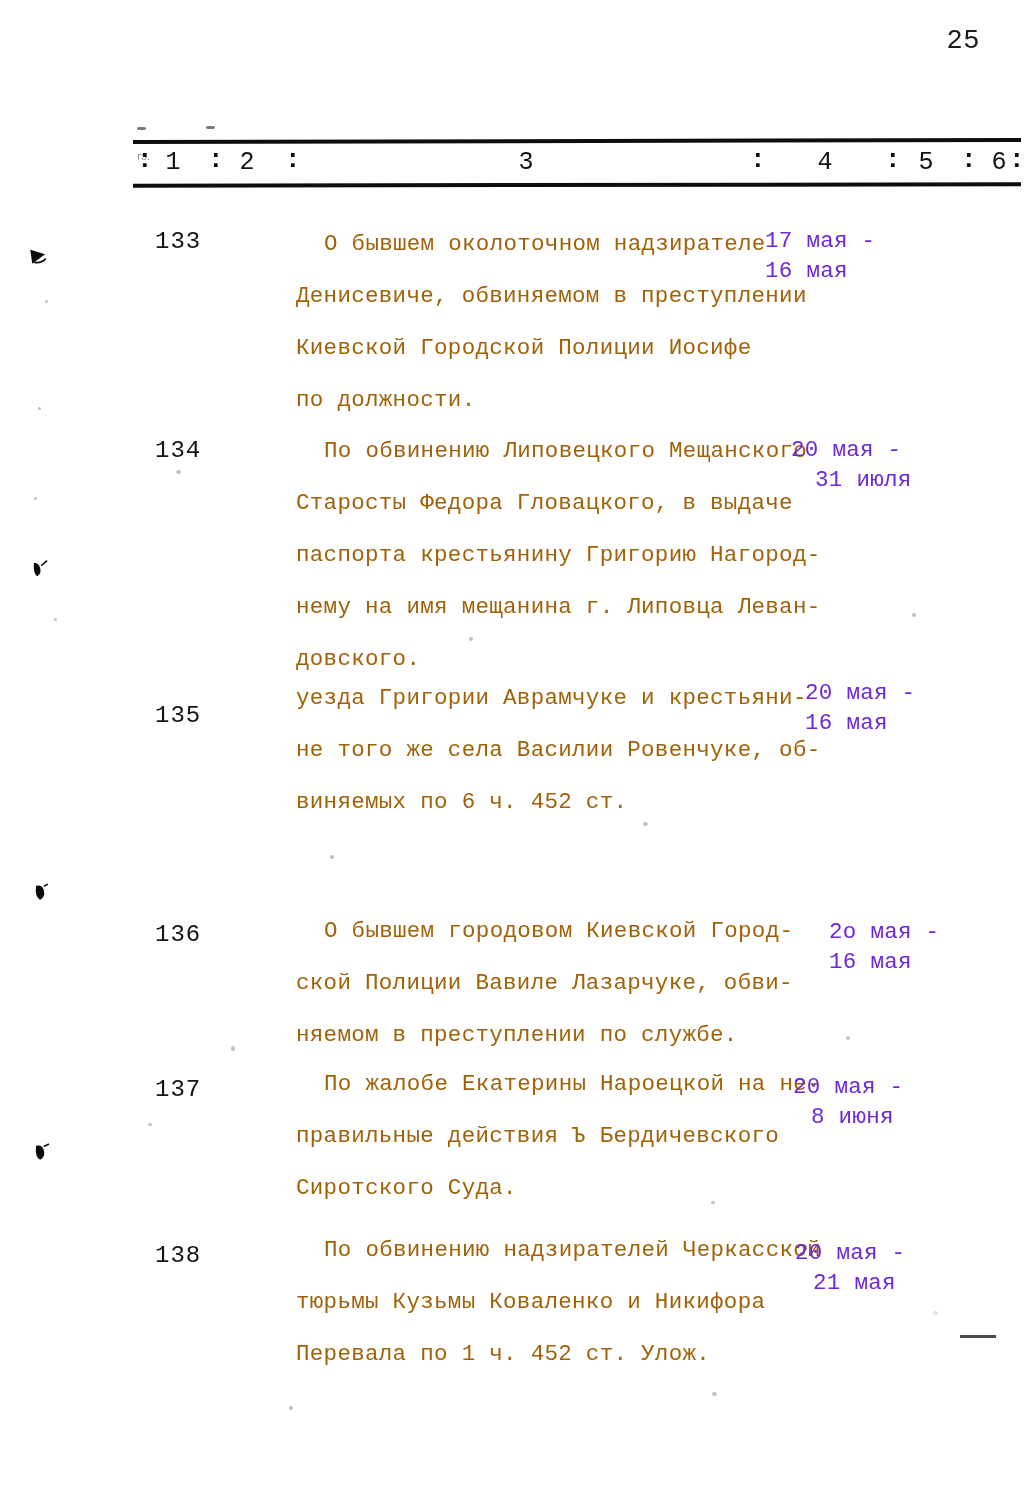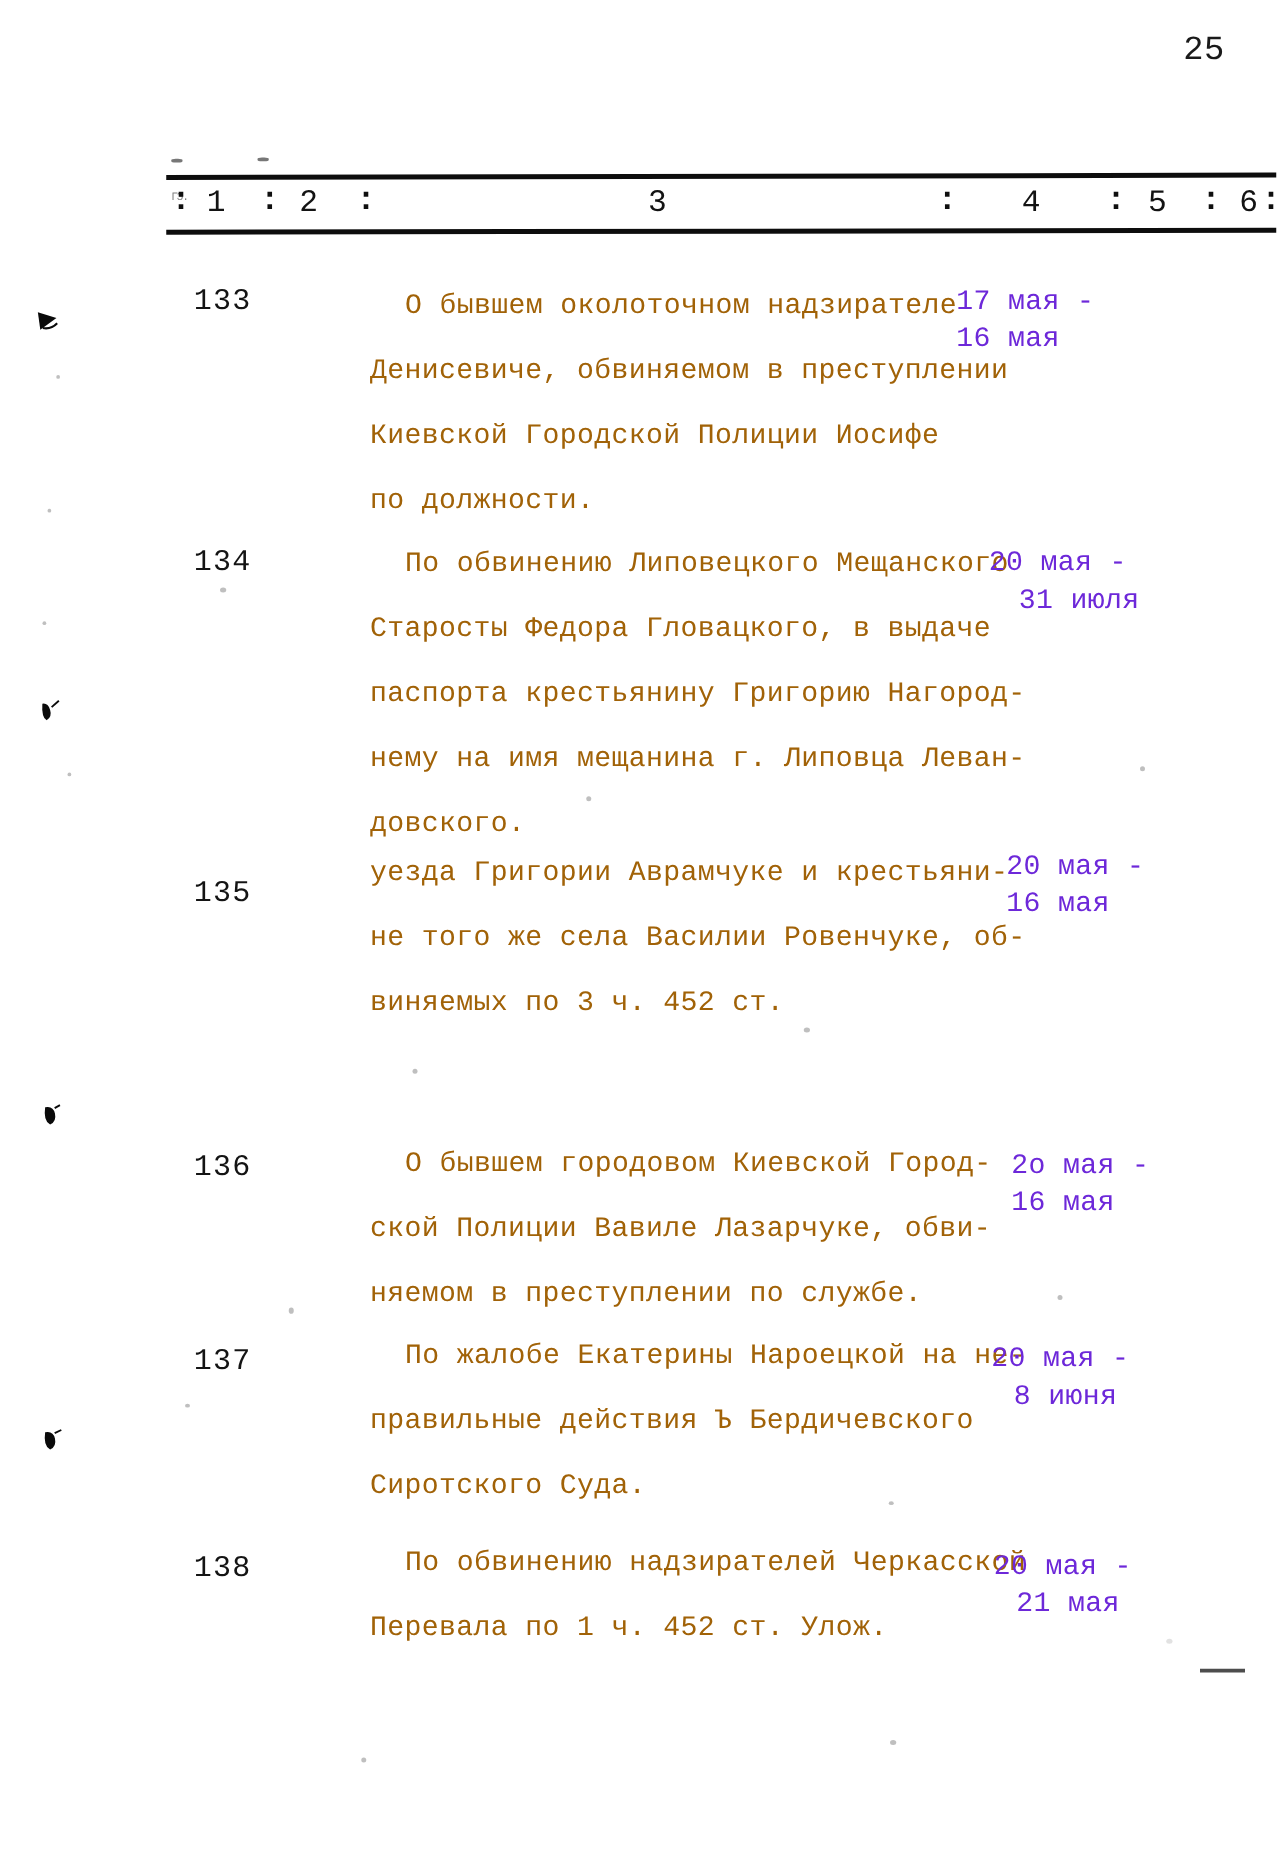--- a/index.html
+++ b/index.html
@@ -217,36 +217,36 @@
       <span class="date-from">20 мая -</span>
       <span class="date-to" style="padding-left:24px;">31 июля</span>
     </div>
   </div>
 
   <div class="entry" style="top:672px;">
     <div class="entry-num" style="top:30px;">135</div>
     <div class="entry-body">
       <div class="entry-line">уезда Григории Аврамчуке и крестьяни-</div>
       <div class="entry-line">не того же села Василии Ровенчуке, об-</div>
-      <div class="entry-line">виняемых по 3 ч. 452 ст.</div>
+      <div class="entry-line">виняемых по 6 ч. 452 ст.</div>
     </div>
     <div class="entry-dates" style="left:672px; top:6px;">
       <span class="date-from">20 мая -</span>
       <span class="date-to">16 мая</span>
     </div>
   </div>
 
   <div class="entry" style="top:905px;">
     <div class="entry-num" style="top:16px;">136</div>
     <div class="entry-body">
       <div class="entry-line indent">О бывшем городовом Киевской Город-</div>
       <div class="entry-line">ской Полиции Вавиле Лазарчуке, обви-</div>
       <div class="entry-line">няемом в преступлении по службе.</div>
     </div>
-    <div class="entry-dates" style="left:676px; top:12px;">
+    <div class="entry-dates" style="left:696px; top:12px;">
       <span class="date-from">2o мая -</span>
       <span class="date-to">16 мая</span>
     </div>
   </div>
 
   <div class="entry" style="top:1058px;">
     <div class="entry-num" style="top:18px;">137</div>
     <div class="entry-body">
       <div class="entry-line indent">По жалобе Екатерины Нароецкой на не-</div>
       <div class="entry-line">правильные действия Ъ Бердичевского</div>
@@ -255,20 +255,21 @@
     <div class="entry-dates" style="left:660px; top:14px;">
       <span class="date-from">20 мая -</span>
       <span class="date-to" style="padding-left:18px;">8 июня</span>
     </div>
   </div>
 
   <div class="entry" style="top:1224px;">
     <div class="entry-num" style="top:18px;">138</div>
     <div class="entry-body">
       <div class="entry-line indent">По обвинению надзирателей Черкасской</div>
+      <div class="entry-line">тюрьмы Кузьмы Коваленко и Никифора</div>
       <div class="entry-line">Перевала по 1 ч. 452 ст. Улож.</div>
     </div>
     <div class="entry-dates" style="left:662px; top:14px;">
       <span class="date-from">20 мая -</span>
       <span class="date-to" style="padding-left:18px;">21 мая</span>
     </div>
   </div>
 
   <div class="ink-mark" style="left:28px; top:243px; transform:rotate(-8deg);">
     <svg viewBox="0 0 24 24" aria-hidden="true">

